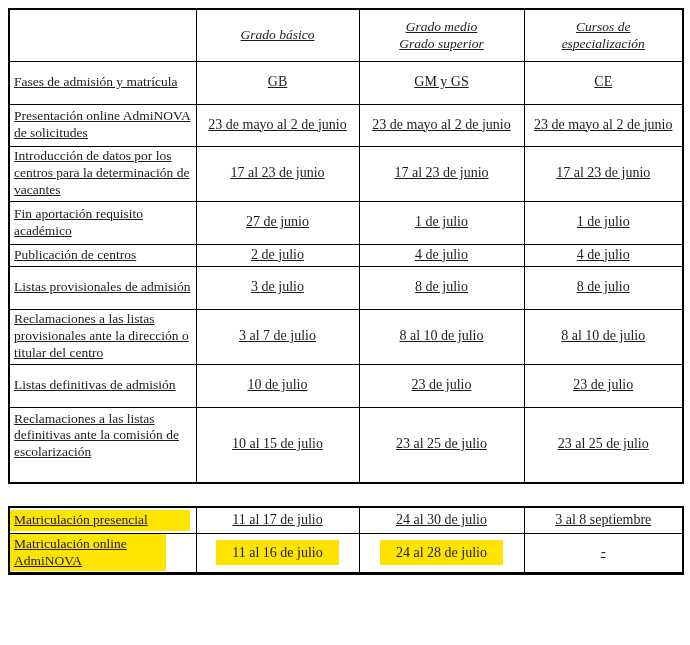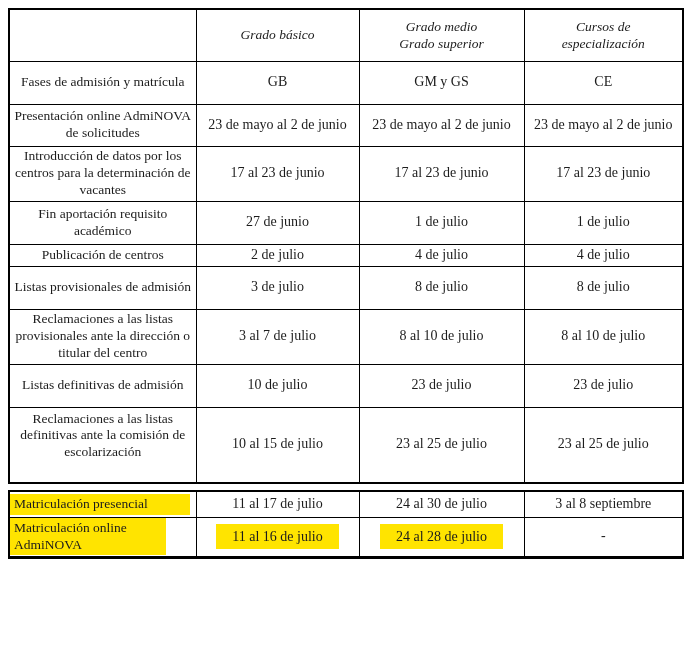--- a/index.html
+++ b/index.html
@@ -4,51 +4,51 @@
 <style>
   :root { --hl: #ffe400; --ink: #1c1c1c; --line: #000; }
   * { box-sizing: border-box; }
   html, body { margin: 0; padding: 0; }
   body {
     width: 690px; height: 645px; overflow: hidden;
     background: #ffffff;
     font-family: "Liberation Serif", "DejaVu Serif", serif;
     color: var(--ink);
   }
-  .page { padding: 8px 12px 0 8px; }
+  .page { padding: 8px 12px 0 8px; text-decoration: underline; }
   table {
     border-collapse: collapse;
     table-layout: fixed;
     width: 674px;
     border: 2px solid var(--line);
   }
   td {
     border: 1.5px solid var(--line);
     padding: 1px 4px;
     vertical-align: middle;
     overflow: hidden;
   }
   td.label {
-    text-align: center;
+    text-align: left;
     font-size: 13.5px;
     line-height: 1.24;
   }
   td.val {
     text-align: center;
     font-size: 14px;
     line-height: 1.2;
   }
   td.head {
     text-align: center;
     font-style: italic;
     font-size: 13.5px;
     line-height: 1.3;
   }
   table.bottom {
-    margin-top: 6px;
+    margin-top: 22px;
     border-bottom-width: 3px;
   }
   td.hl-cell { padding: 0; vertical-align: middle; }
   .hl-block {
     background: var(--hl);
     padding: 2px 4px;
     font-size: 13.5px;
     line-height: 1.24;
   }
   .hl-block.presencial { width: 97%; }

